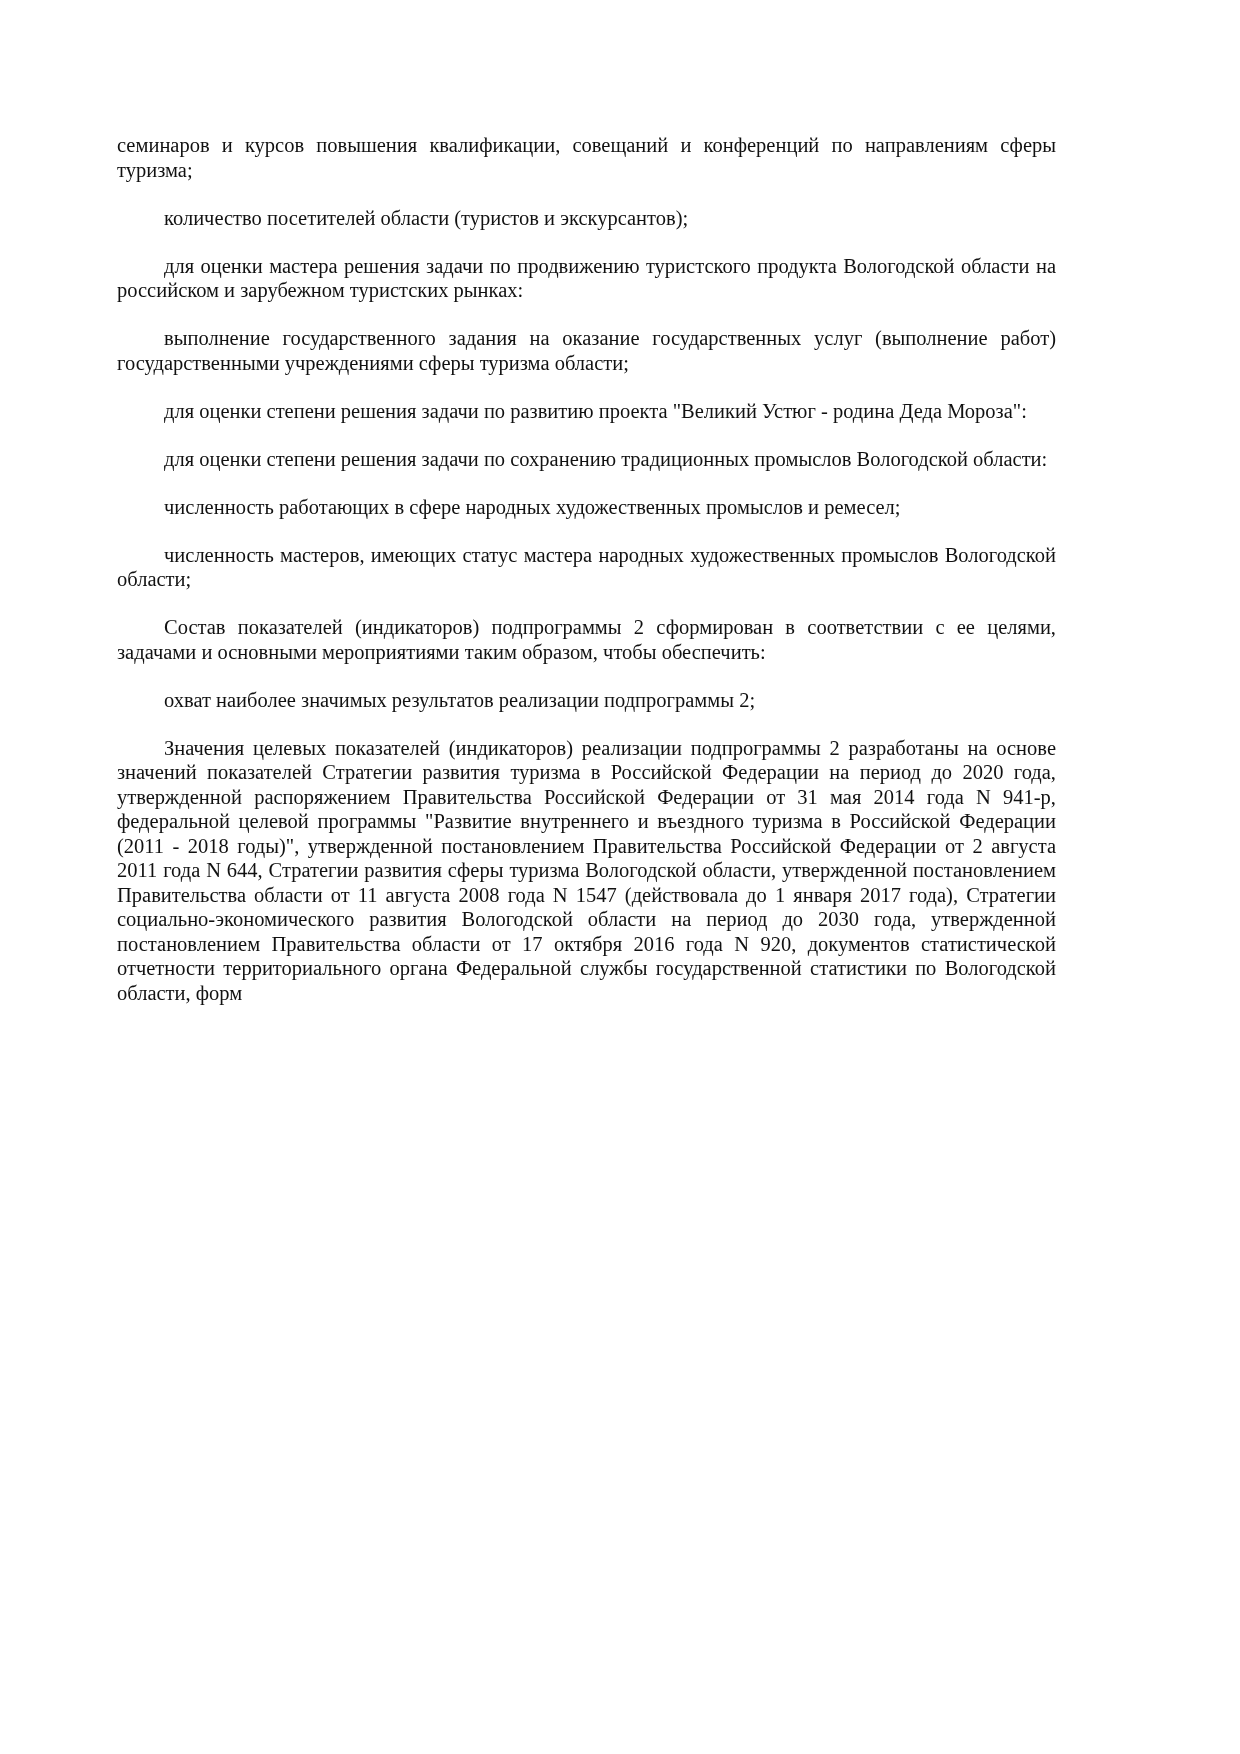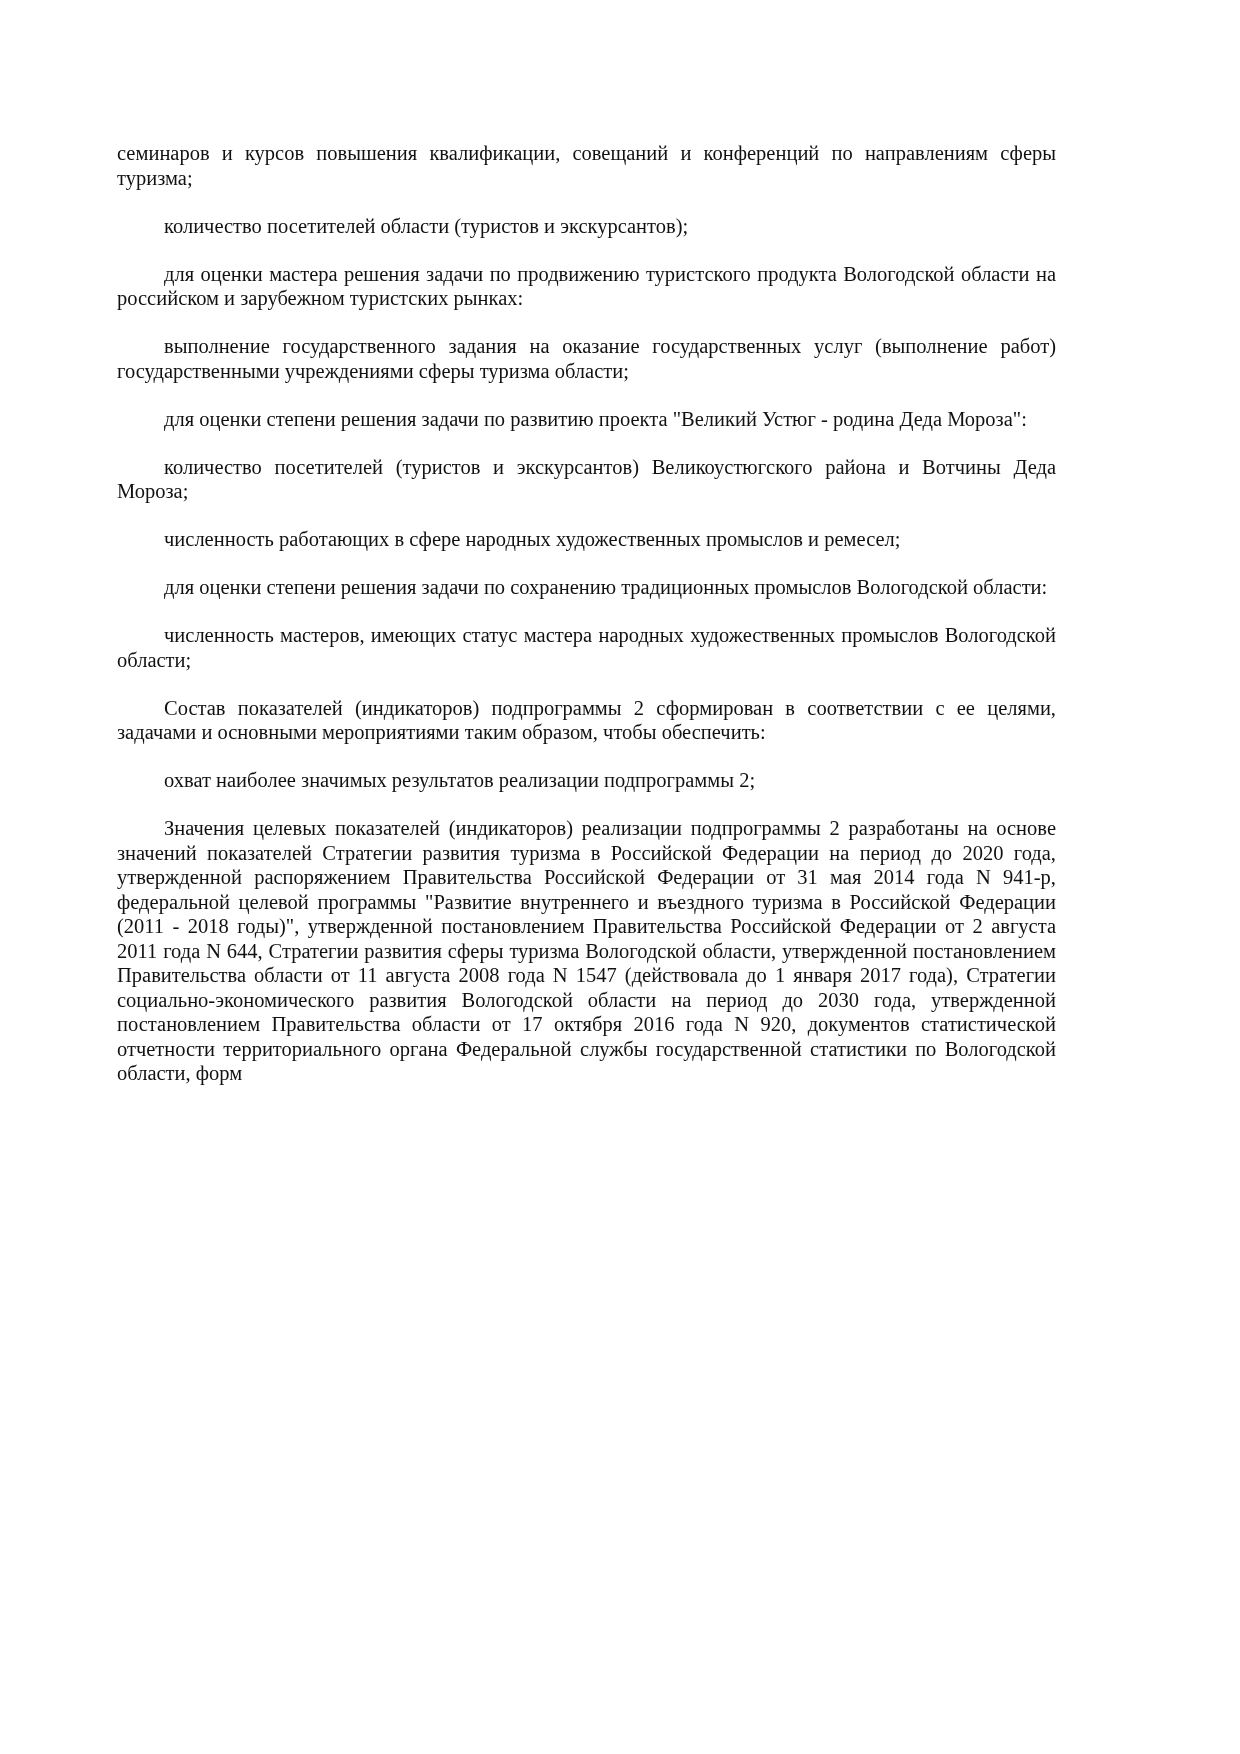--- a/index.html
+++ b/index.html
@@ -1,20 +1,20 @@
 <!DOCTYPE html>
 <html><head>
 <meta charset="utf-8">
 <style>
   html, body { margin: 0; padding: 0; background: #ffffff; }
   body { width: 1240px; height: 1754px; position: relative; overflow: hidden; }
   .page {
     position: absolute;
     left: 117px;
-    top: 141px;
+    top: 133px;
     width: 939px;
     font-family: "Liberation Serif", "DejaVu Serif", serif;
     font-size: 20.5px;
     line-height: 24.5px;
     color: #111111;
   }
   .para {
     margin: 0 0 23.5px 0;
     text-align: justify;
     text-indent: 47px;
@@ -23,20 +23,19 @@
 </style>
 </head>
 <body>
 
 <div class="page">
   <p class="para noindent">семинаров и курсов повышения квалификации, совещаний и конференций по направлениям сферы туризма;</p>
   <p class="para">количество посетителей области (туристов и экскурсантов);</p>
   <p class="para">для оценки мастера решения задачи по продвижению туристского продукта Вологодской области на российском и зарубежном туристских рынках:</p>
   <p class="para">выполнение государственного задания на оказание государственных услуг (выполнение работ) государственными учреждениями сферы туризма области;</p>
   <p class="para">для оценки степени решения задачи по развитию проекта "Великий Устюг - родина Деда Мороза":</p>
-  <p class="para">количество посетителей (туристов и экскурсантов) Великоустюгского района и Вотчины Деда Мороза;</p>
+  <p class="para">для оценки степени решения задачи по сохранению традиционных промыслов Вологодской области:</p>
   <p class="para">численность работающих в сфере народных художественных промыслов и ремесел;</p>
-  <p class="para">для оценки степени решения задачи по сохранению традиционных промыслов Вологодской области:</p>
   <p class="para">численность мастеров, имеющих статус мастера народных художественных промыслов Вологодской области;</p>
   <p class="para">Состав показателей (индикаторов) подпрограммы 2 сформирован в соответствии с ее целями, задачами и основными мероприятиями таким образом, чтобы обеспечить:</p>
   <p class="para">охват наиболее значимых результатов реализации подпрограммы 2;</p>
   <p class="para">Значения целевых показателей (индикаторов) реализации подпрограммы 2 разработаны на основе значений показателей Стратегии развития туризма в Российской Федерации на период до 2020 года, утвержденной распоряжением Правительства Российской Федерации от 31 мая 2014 года N 941-р, федеральной целевой программы "Развитие внутреннего и въездного туризма в Российской Федерации (2011 - 2018 годы)", утвержденной постановлением Правительства Российской Федерации от 2 августа 2011 года N 644, Стратегии развития сферы туризма Вологодской области, утвержденной постановлением Правительства области от 11 августа 2008 года N 1547 (действовала до 1 января 2017 года), Стратегии социально-экономического развития Вологодской области на период до 2030 года, утвержденной постановлением Правительства области от 17 октября 2016 года N 920, документов статистической отчетности территориального органа Федеральной службы государственной статистики по Вологодской области, форм</p>
 </div>
 
 </body></html>

